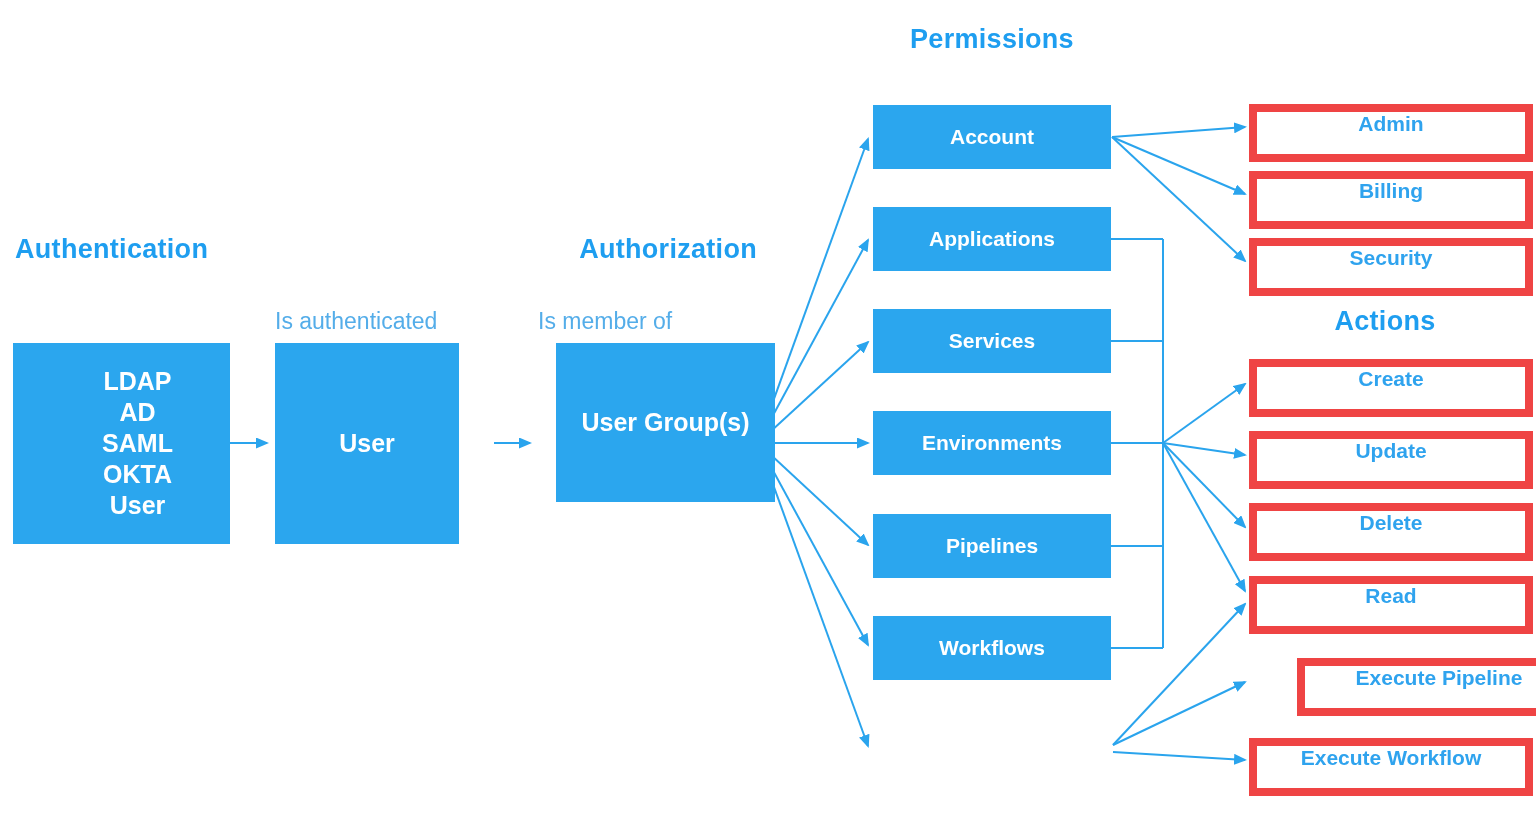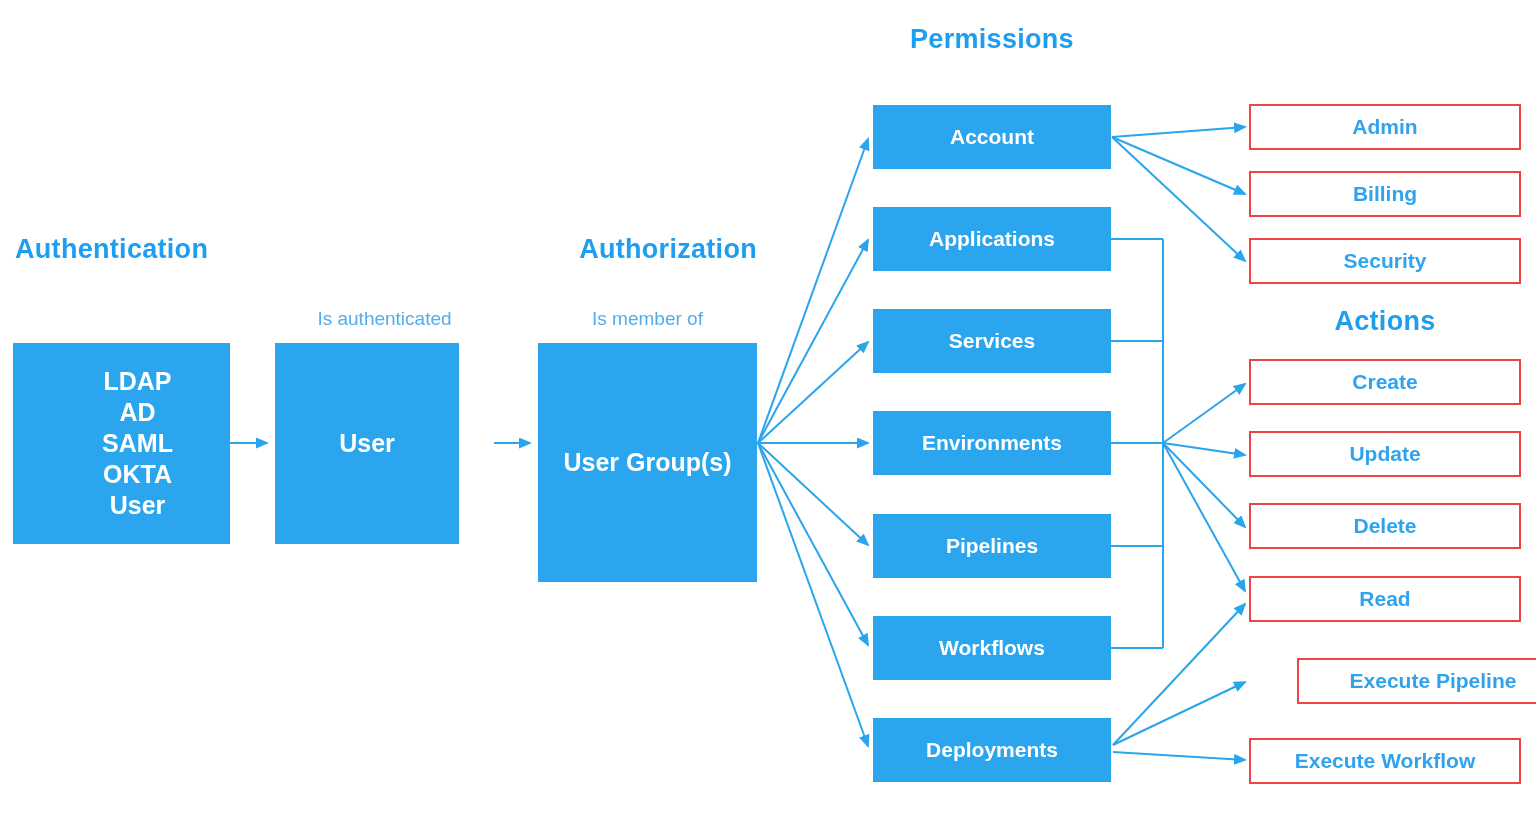--- a/index.html
+++ b/index.html
@@ -6,37 +6,37 @@
   .canvas{
     position:relative;width:1536px;height:832px;background:#ffffff;
     font-family:"Liberation Sans",sans-serif;overflow:hidden;
   }
   .edges{position:absolute;left:0;top:0;z-index:0;}
   .heading{
     position:absolute;z-index:2;color:#1e9ef0;font-weight:800;font-size:27px;
     letter-spacing:.3px;
   }
   .edge-label{
-    position:absolute;z-index:2;color:#54ade9;font-size:19px;font-weight:400;
-    text-align:center;
+    position:absolute;z-index:2;color:#54ade9;font-size:23px;font-weight:400;
+    text-align:left;
   }
   .bigbox{
     position:absolute;z-index:1;background:#2ba6ee;color:#ffffff;
     display:flex;align-items:center;justify-content:center;text-align:center;
     font-weight:700;font-size:25px;
   }
   .bigbox .stack{line-height:31px;margin-left:32px;}
   .permbox{
     position:absolute;z-index:1;background:#2ba6ee;color:#ffffff;
     display:flex;align-items:center;justify-content:center;text-align:center;
     font-weight:700;font-size:21px;width:238px;height:64px;left:873px;
   }
   .actionbox{
-    position:absolute;z-index:1;background:#ffffff;border:2px solid #ef4444;
-    color:#2fa3ee;display:flex;align-items:center;justify-content:center;
+    position:absolute;z-index:1;background:#ffffff;border:8px solid #ef4444;
+    color:#2fa3ee;display:flex;align-items:flex-start;justify-content:center;
     text-align:center;font-weight:600;font-size:21px;
     width:268px;height:42px;left:1249px;box-sizing:content-box;
   }
 </style>
 </head>
 <body>
 
 <div class="canvas">
 
   <svg class="edges" width="1536" height="832" viewBox="0 0 1536 832">
@@ -96,44 +96,41 @@
       <div>SAML</div>
       <div>OKTA</div>
       <div>User</div>
     </div>
   </div>
 
   <div class="bigbox" style="left:275px;top:343px;width:184px;height:201px;align-items:center;">
     <span>User</span>
   </div>
 
-  <div class="bigbox" style="left:538px;top:343px;width:219px;height:239px;">
+  <div class="bigbox" style="left:556px;top:343px;width:219px;height:159px;">
     <span>User Group(s)</span>
   </div>
 
   <div class="permbox" style="top:105px;">
     <span>Account</span>
   </div>
   <div class="permbox" style="top:207px;">
     <span>Applications</span>
   </div>
   <div class="permbox" style="top:309px;">
     <span>Services</span>
   </div>
   <div class="permbox" style="top:411px;">
     <span>Environments</span>
   </div>
   <div class="permbox" style="top:514px;">
     <span>Pipelines</span>
   </div>
   <div class="permbox" style="top:616px;">
     <span>Workflows</span>
-  </div>
-  <div class="permbox" style="top:718px;">
-    <span>Deployments</span>
   </div>
 
   <div class="actionbox" style="top:104px;">
     <span>Admin</span>
   </div>
   <div class="actionbox" style="top:171px;">
     <span>Billing</span>
   </div>
   <div class="actionbox" style="top:238px;">
     <span>Security</span>

